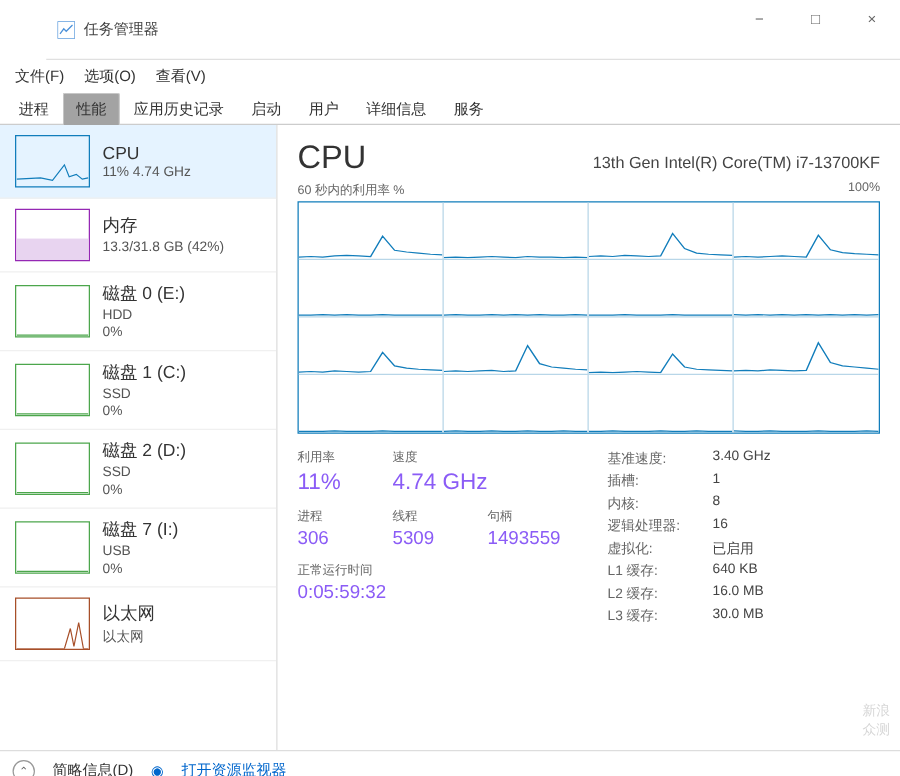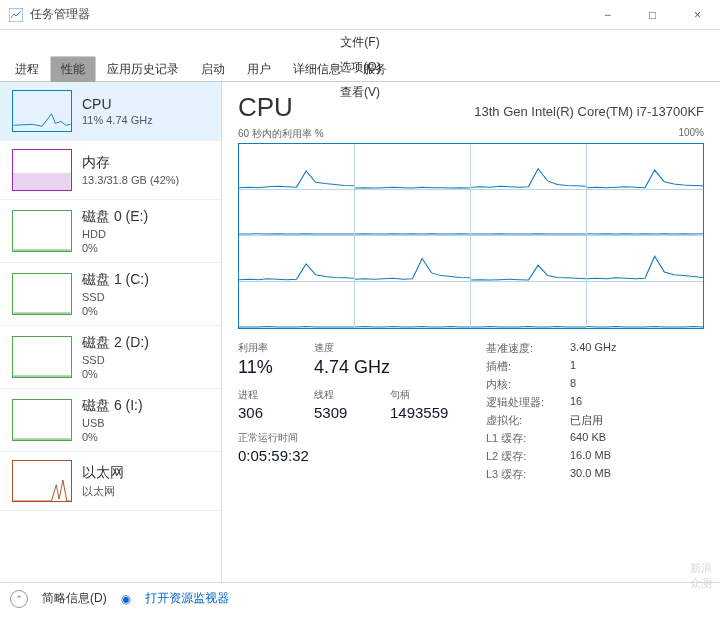--- a/index.html
+++ b/index.html
@@ -1,22 +1,22 @@
 <!DOCTYPE html>
 <html><head>
 <meta charset="utf-8">
 <style>
 * { box-sizing: border-box; margin: 0; padding: 0; }
 body { font-family: "Segoe UI", "Microsoft YaHei", sans-serif; font-size: 12px; background: #fff; color: #333; width: 720px; height: 621px; overflow: hidden; position: relative; }
-.titlebar { height: 30px; display: flex; align-items: center; padding: 0 0 0 8px; border-bottom: 1px solid #e0e0e0; }
+.titlebar { height: 48px; display: flex; align-items: center; padding: 0 0 0 8px; border-bottom: 1px solid #e0e0e0; margin-left: 37px; }
 .titlebar .icon { width: 16px; height: 16px; margin-right: 6px; display: flex; align-items: center; justify-content: center; }
 .titlebar .title { font-size: 12px; color: #444; flex: 1; }
 .win-controls { display: flex; height: 100%; }
 .win-btn { width: 45px; height: 30px; display: flex; align-items: center; justify-content: center; color: #666; }
-.menubar { height: 26px; display: flex; align-items: center; padding: 0 4px; flex-direction: column; }
+.menubar { height: 26px; display: flex; align-items: center; padding: 0 4px; }
 .menu-item { padding: 4px 8px; font-size: 12px; color: #333; }
 .tabs { display: flex; border-bottom: 1px solid #ccc; padding: 0 4px; }
 .tab { padding: 4px 10px; font-size: 12px; border: 1px solid transparent; border-bottom: none; margin-bottom: -1px; }
 .tab.active { border-color: #ccc; background: #a3a3a3; border-radius: 2px 2px 0 0; }
 .content { display: flex; height: 500px; }
 .sidebar { width: 222px; border-right: 1px solid #ddd; overflow-y: auto; overflow-x: hidden; }
 .sidebar-item { display: flex; padding: 8px 8px 8px 12px; border-bottom: 1px solid #f0f0f0; align-items: center; gap: 10px; }
 .sidebar-item.selected { background: #e5f3ff; }
 .thumb { width: 60px; height: 42px; border: 1px solid #117dbb; position: relative; flex-shrink: 0; }
 .thumb.mem { border-color: #9528b4; }
@@ -33,21 +33,21 @@
 .graphs { border: 1px solid #117dbb; display: grid; grid-template-columns: repeat(4, 1fr); grid-template-rows: repeat(4, 46px); margin-bottom: 12px; }
 .core { border-right: 1px solid #b8d6e8; border-bottom: 1px solid #b8d6e8; position: relative; overflow: hidden; }
 .core:nth-child(4n) { border-right: none; }
 .core:nth-child(n+13) { border-bottom: none; }
 .stats { display: flex; gap: 30px; }
 .stats-left { flex: 1; }
 .stats-right { flex: 1; }
 .stat-row { display: flex; gap: 22px; margin-bottom: 10px; }
 .stat-block { min-width: 54px; }
 .stat-label { font-size: 10px; color: #666; margin-bottom: 2px; }
-.stat-value { font-size: 18px; color: #0f172a; font-weight: 400; }
+.stat-value { font-size: 18px; color: #8b5cf6; font-weight: 400; }
 .stat-value.small { font-size: 15px; }
 .info-table { font-size: 11px; color: #444; }
 .info-table .row { display: flex; margin-bottom: 3px; }
 .info-table .k { width: 84px; color: #666; }
 .info-table .v { flex: 1; }
 .footer { border-top: 1px solid #ddd; height: 32px; display: flex; align-items: center; padding: 0 10px; gap: 14px; font-size: 12px; }
 .footer .chev { display: inline-flex; align-items: center; justify-content: center; width: 18px; height: 18px; border: 1px solid #999; border-radius: 50%; font-size: 9px; color: #666; }
 .link { color: #0066cc; }
 .watermark { position: absolute; right: 8px; bottom: 30px; color: #bbb; font-size: 11px; opacity: 0.6; text-align: right; }
 svg.spark { width: 100%; height: 100%; }
@@ -136,21 +136,21 @@
          <div class="sidebar-title">磁盘 2 (D:)</div>
          <div class="sidebar-sub">SSD</div>
          <div class="sidebar-sub">0%</div>
        </div>
      </div>
       <div class="sidebar-item">
        <div class="thumb disk"><svg class="spark" viewBox="0 0 60 42">
             <line x1="0" y1="41" x2="60" y2="41" stroke="#4ca64c" stroke-width="1"></line>
           </svg></div>
        <div class="sidebar-info">
-         <div class="sidebar-title">磁盘 6 (I:)</div>
+         <div class="sidebar-title">磁盘 7 (I:)</div>
          <div class="sidebar-sub">USB</div>
          <div class="sidebar-sub">0%</div>
        </div>
      </div>
       <div class="sidebar-item">
        <div class="thumb net"><svg class="spark" viewBox="0 0 60 42">
             <polyline points="0,42 40,42 45,25 48,40 52,20 56,42 60,42" fill="none" stroke="#a74f29" stroke-width="1"></polyline>
           </svg></div>
        <div class="sidebar-info">
          <div class="sidebar-title">以太网</div>

